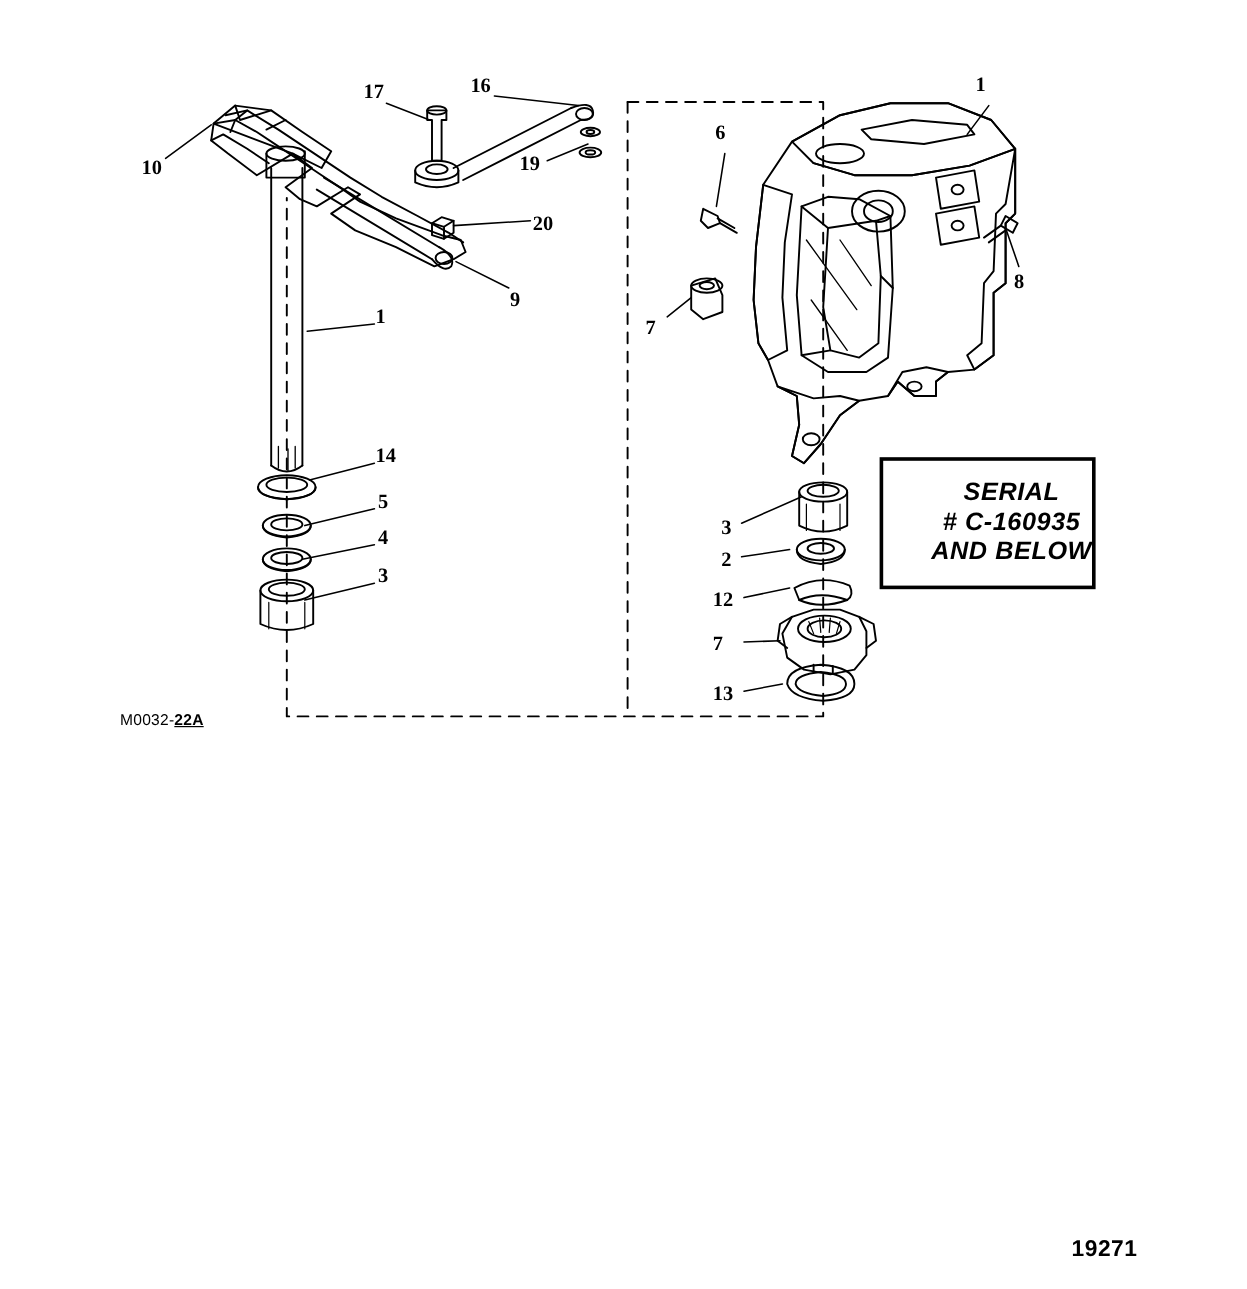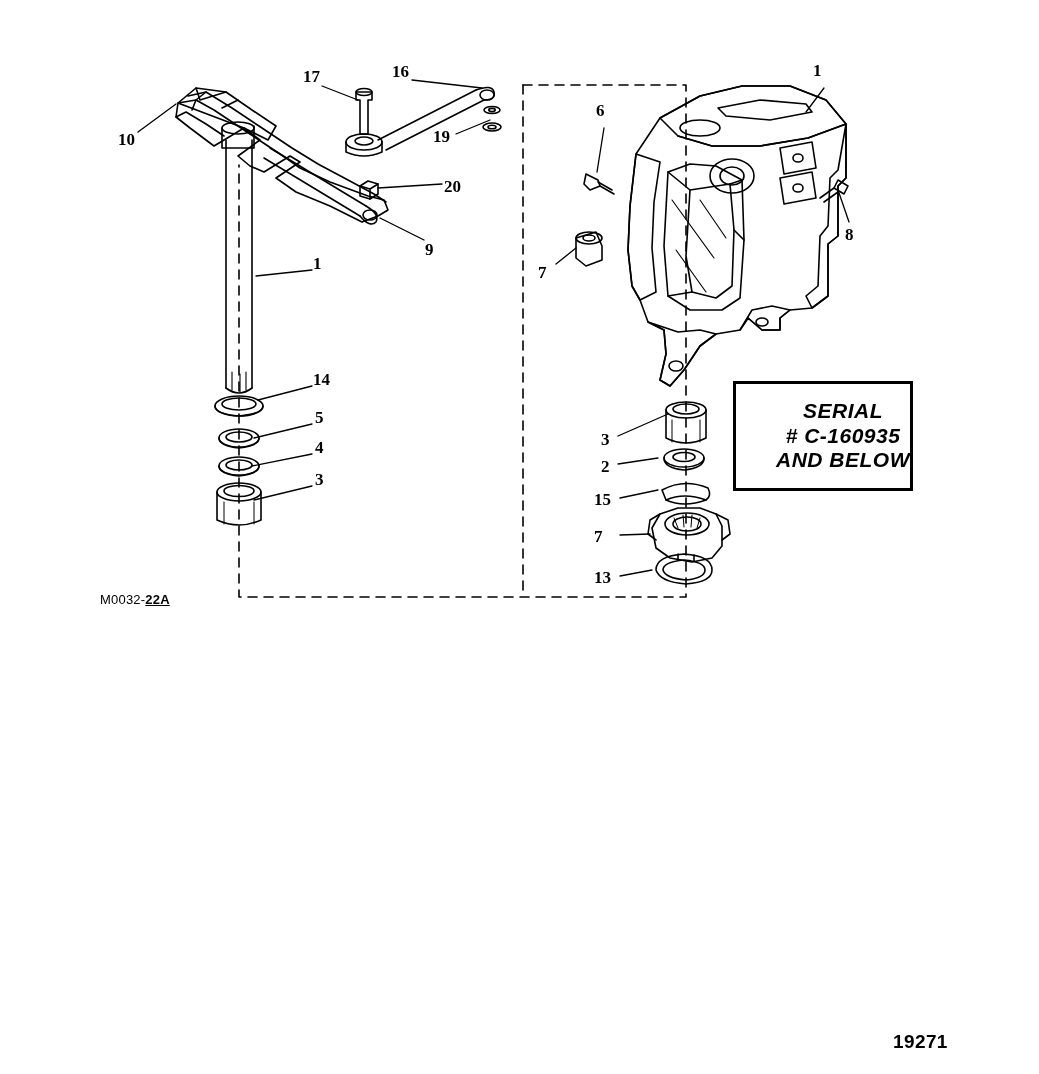--- a/index.html
+++ b/index.html
@@ -259,21 +259,21 @@
       </g>
     </g>
   </svg>
 
   <div class="callout" style="left:813px; top:62px;">1</div>
   <div class="callout" style="left:596px; top:102px;">6</div>
   <div class="callout" style="left:845px; top:226px;">8</div>
   <div class="callout" style="left:538px; top:264px;">7</div>
   <div class="callout" style="left:601px; top:431px;">3</div>
   <div class="callout" style="left:601px; top:458px;">2</div>
-  <div class="callout" style="left:594px; top:491px;">15</div>
+  <div class="callout" style="left:594px; top:491px;">12</div>
   <div class="callout" style="left:594px; top:528px;">7</div>
   <div class="callout" style="left:594px; top:569px;">13</div>
   <div class="callout" style="left:303px; top:68px;">17</div>
   <div class="callout" style="left:392px; top:63px;">16</div>
   <div class="callout" style="left:433px; top:128px;">19</div>
   <div class="callout" style="left:444px; top:178px;">20</div>
   <div class="callout" style="left:118px; top:131px;">10</div>
   <div class="callout" style="left:425px; top:241px;">9</div>
   <div class="callout" style="left:313px; top:255px;">1</div>
   <div class="callout" style="left:313px; top:371px;">14</div>

